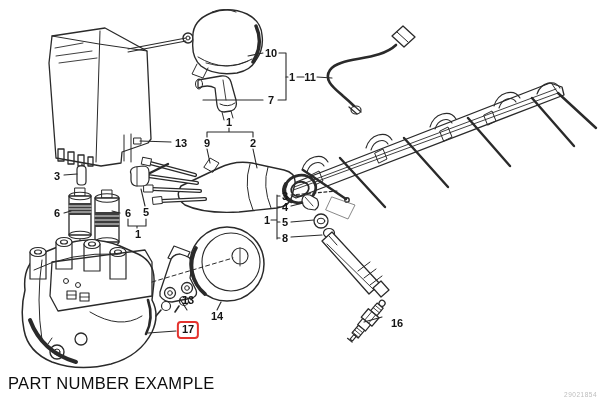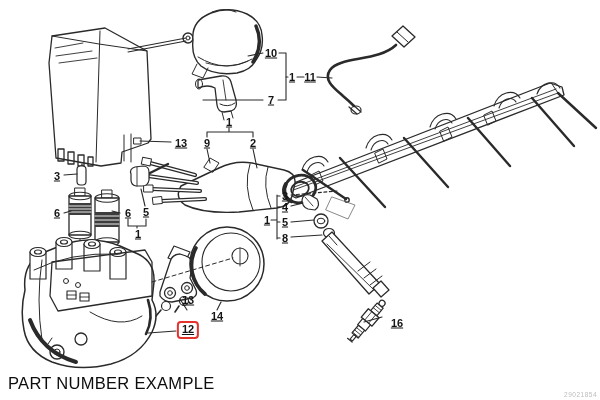--- a/index.html
+++ b/index.html
@@ -2,21 +2,21 @@
 <html style="--highlight: #e4332e;"><head>
 <meta charset="utf-8">
 <style>
   html,body{margin:0;padding:0;background:#fff;}
   #stage{position:relative;width:600px;height:400px;background:#fff;overflow:hidden;
          font-family:"Liberation Sans",sans-serif;}
   #art{position:absolute;left:0;top:0;}
   #label-layer{position:absolute;left:0;top:0;width:600px;height:400px;}
   .part-label{position:absolute;transform:translate(-50%,-50%);
               font:bold 11px "Liberation Sans",sans-serif;color:#141414;
-              white-space:nowrap;line-height:1;text-decoration:underline;}
+              white-space:nowrap;line-height:1;}
   .part-label.highlighted{border:2px solid var(--highlight,#e4332e);border-radius:4px;
               padding:1px 3px 2px 3px;background:#fff;}
   #caption{position:absolute;left:8px;bottom:7px;
            font:16.5px "Liberation Sans",sans-serif;letter-spacing:.3px;color:#0c0c0c;}
   #watermark{position:absolute;right:3px;bottom:2px;
              font:6.5px "Liberation Sans",sans-serif;color:#bdbdbd;letter-spacing:.5px;}
   svg *{vector-effect:non-scaling-stroke;}
 </style>
 </head>
 <body>
@@ -263,20 +263,20 @@
       <div class="part-label" style="left: 292px; top: 77px;">1</div>
       <div class="part-label" style="left: 310px; top: 77px;">11</div>
       <div class="part-label" style="left: 271px; top: 100px;">7</div>
       <div class="part-label" style="left: 285px; top: 196px;">3</div>
       <div class="part-label" style="left: 285px; top: 207px;">4</div>
       <div class="part-label" style="left: 267px; top: 220px;">1</div>
       <div class="part-label" style="left: 285px; top: 222px;">5</div>
       <div class="part-label" style="left: 285px; top: 238px;">8</div>
       <div class="part-label" style="left: 188px; top: 300px;">13</div>
       <div class="part-label" style="left: 217px; top: 316px;">14</div>
-      <div class="part-label highlighted" style="left: 188px; top: 330px;">12</div>
+      <div class="part-label highlighted" style="left: 188px; top: 330px;">17</div>
       <div class="part-label" style="left: 356px; top: 323px; margin-left: 41px;">16</div>
     </div>
 
 <div id="caption">PART NUMBER EXAMPLE</div>
 <div id="watermark">29021854</div>
 
 </div>
 
 </body></html>

